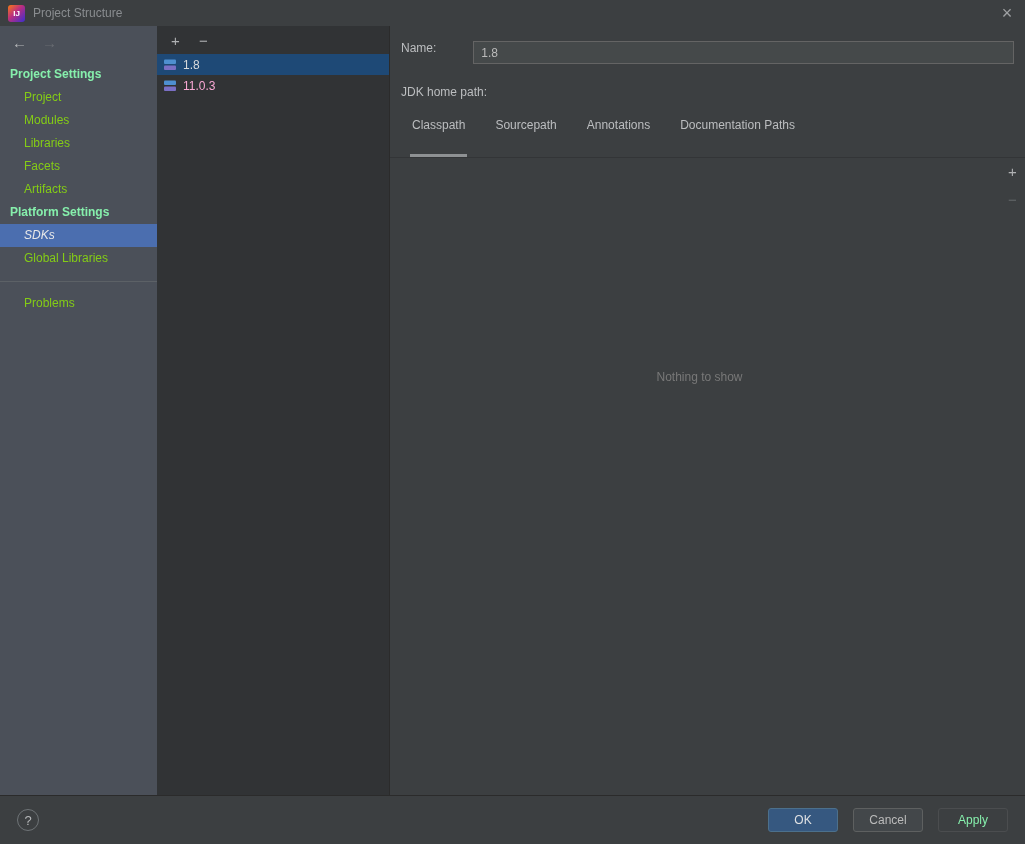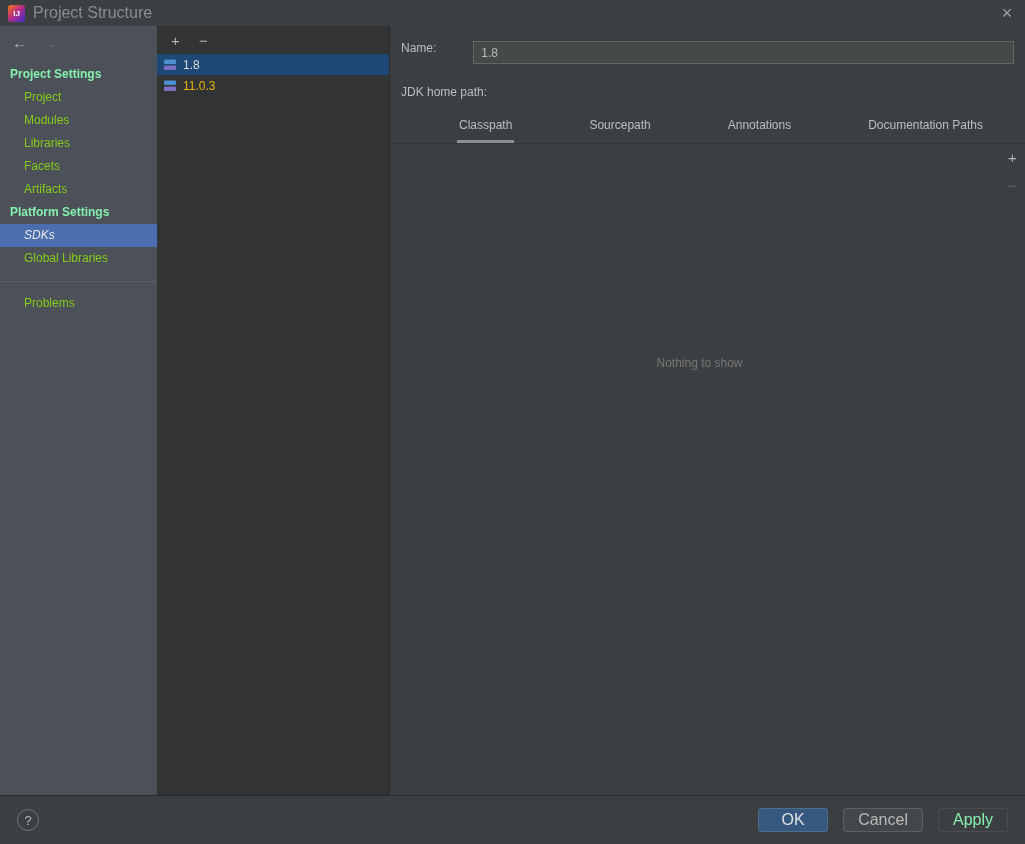--- a/index.html
+++ b/index.html
@@ -15,60 +15,60 @@
   .window { position:relative; width:1025px; height:844px; background:#3c3f41; }
 
   
   .titlebar { height:26px; display:flex; align-items:center; padding:0 8px; background:#3c3f41; }
   .app-logo {
     width:17px; height:17px; border-radius:3px; margin-right:8px;
     background:linear-gradient(135deg,#f97a12 0%,#b92d82 45%,#3b2ecf 100%);
     color:#fff; font-size:8px; font-weight:bold;
     display:flex; align-items:center; justify-content:center;
   }
-  .win-title { color:#8a8d90; font-size:16px; }
+  .win-title { color:#8a8d90; font-size:12px; }
   .win-close { margin-left:auto; color:#9fa1a3; font-size:18px; line-height:16px; width:20px; text-align:center; cursor:pointer; }
 
   .body-area { position:absolute; top:26px; left:0; right:0; bottom:49px; display:flex; }
 
   
   .sidebar { width:157px; background:#4b5059; flex-shrink:0; padding-bottom:8px; }
   .nav-arrows { padding:9px 12px 13px 12px; display:flex; gap:15px; }
   .arrow { font-size:15px; line-height:15px; color:#b6b8ba; cursor:pointer; }
   .arrow.disabled { color:#686c72; }
   .sb-header { font-weight:bold; color:#86efac; padding:3px 10px; line-height:17px; }
   .sb-item { color:#84cc16; padding:3px 10px 3px 24px; line-height:17px; cursor:pointer; white-space:nowrap; }
   .sb-item.selected { background:#4b6eaf; color:#e8e8e8;font-style:italic; }
   .sb-divider { border-top:1px solid #5c6166; margin:11px 0 10px 0; }
 
   
   .list-panel { width:233px; background:#313335; flex-shrink:0; border-right:1px solid #2b2b2b; }
   .list-toolbar { height:28px; display:flex; align-items:center; padding:0 12px; gap:15px; }
   .tb-icon { color:#afb1b3; font-size:15px; line-height:15px; width:13px; text-align:center; cursor:pointer; }
-  .sdk-row { height:21px; display:flex; align-items:center; gap:5px; padding:0 5px; color:#eab308; cursor:pointer; white-space:nowrap; }
+  .sdk-row { height:21px; display:flex; align-items:center; gap:5px; padding:0 5px; color:#f9a8d4; cursor:pointer; white-space:nowrap; }
   .sdk-row.selected { background:#1e4976; color:#d8dadc; }
   .sdk-icon { width:16px; height:16px; flex-shrink:0; display:flex; align-items:center; justify-content:center; }
 
   
   .main { flex:1; background:#3c3f41; position:relative; display:flex; flex-direction:column; }
   .form-row { display:flex; align-items:flex-start; padding:0 11px;gap:28px; }
   .form-row.name-row { margin-top:15px; }
   .form-row.path-row { margin-top:21px; }
   .form-label { color:#bcbec0; margin-right:9px; white-space:nowrap; }
   .field-wrap { flex:1; position:relative; display:flex; }
   .text-field {
     flex:1; height:23px; background:#45494a; border:1px solid #646464;
     color:#bbbbbb; padding:0 7px; font-size:12px; font-family:"Liberation Sans", sans-serif;
     outline:none;
   }
   .text-field.path { color:#ff6b68; padding-right:26px; }
   .field-icon { position:absolute; right:6px; top:4px; cursor:pointer; }
 
   .tabs { display:flex; gap:26px; padding:0 20px; margin-top:13px; }
-  .tab { color:#bcbec0; padding:6px 2px 8px 2px; border-bottom:3px solid transparent; cursor:pointer; white-space:nowrap;margin-left:47px; }
+  .tab { color:#bcbec0; padding:6px 2px 22px 2px; border-bottom:3px solid transparent; cursor:pointer; white-space:nowrap; }
   .tab.selected { border-bottom-color:#8e9193; }
   .tab-sep { border-top:1px solid #333537; }
   .tab-content { position:relative; flex:1; }
   .empty-text { position:absolute; top:212px; left:0; right:16px; text-align:center; color:#787878; }
   .side-toolbar { position:absolute; top:6px; right:6px; display:flex; flex-direction:column; gap:13px; align-items:center; }
   .side-toolbar .tb-icon.dim { color:#63676a; }
 
   
   .footer {
     position:absolute; left:0; right:0; bottom:0; height:49px;
@@ -77,21 +77,21 @@
   }
   .help-btn {
     width:22px; height:22px; border-radius:50%; border:1px solid #6e7376;
     color:#b6b8ba; display:flex; align-items:center; justify-content:center;
     font-size:13px; cursor:pointer;
   }
   .footer-buttons { margin-left:auto; display:flex; gap:15px; }
   .btn {
     min-width:70px; height:24px; border-radius:3px; padding:0 14px;
     display:flex; align-items:center; justify-content:center;
-    font-size:16px; cursor:pointer;
+    font-size:12px; cursor:pointer;
   }
   .btn.primary { background:#365880; border:1px solid #4c708c; color:#dfe1e3; }
   .btn.normal { background:#43474a; border:1px solid #5e6060; color:#bbbbbb; }
   .btn.disabled { background:transparent; border:1px solid #4b4d4f; color:#86efac; cursor:default; }
 </style>
 </head>
 <body>
 
 <div class="window">
 

